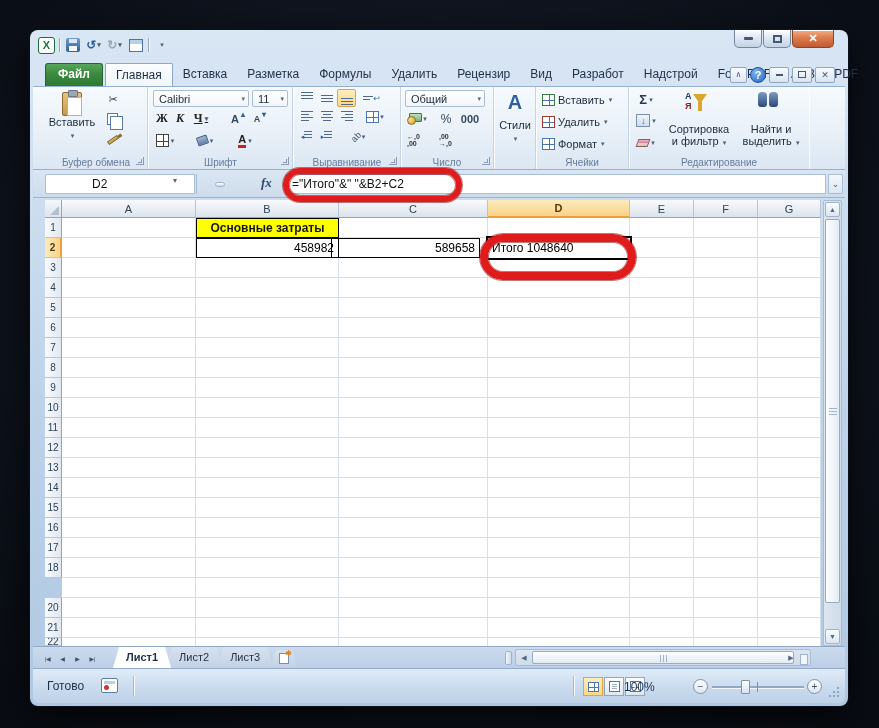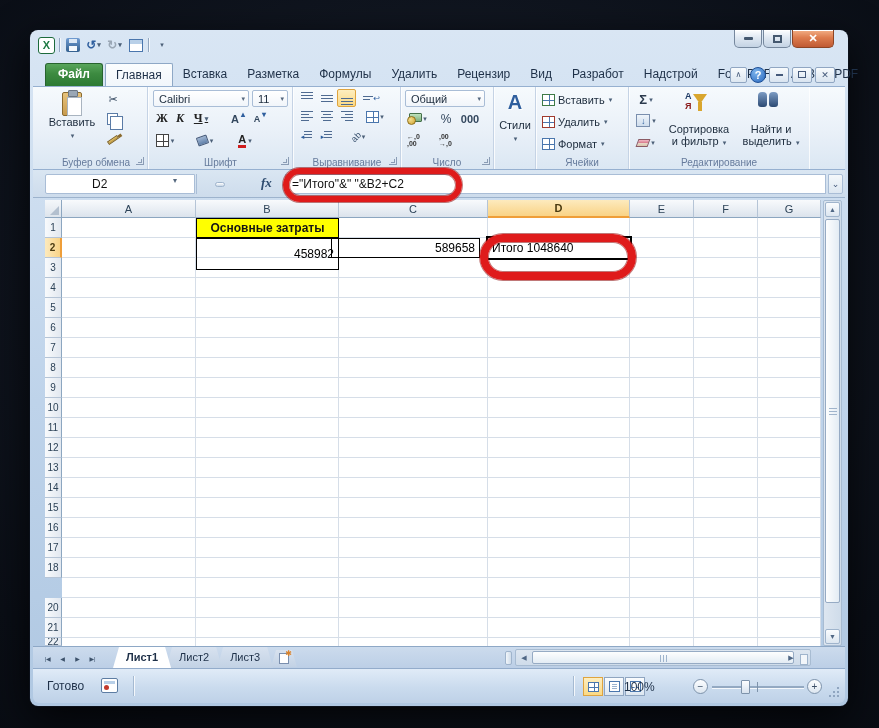--- a/index.html
+++ b/index.html
@@ -525,21 +525,21 @@
         <div class="hline" style="left: 32px; top: 487px; width: 759px; height: 1px;"></div>
         <div class="hline" style="left: 32px; top: 507px; width: 759px; height: 1px;"></div>
         <div class="hline" style="left: 32px; top: 527px; width: 759px; height: 1px;"></div>
         <div class="hline" style="left: 32px; top: 547px; width: 759px; height: 1px;"></div>
         <div class="hline" style="left: 32px; top: 567px; width: 759px; height: 1px;"></div>
         <div class="hline" style="left: 32px; top: 587px; width: 759px; height: 1px;"></div>
         <div class="hline" style="left: 32px; top: 607px; width: 759px; height: 1px;"></div>
       </div>
 
     <div class="cell ycell" style="left:166px;top:188px;width:143px;height:20px">Основные затраты</div>
-    <div class="cell bcell num" style="left:166px;top:208px;width:143px;height:32px">458982</div>
+    <div class="cell bcell num" style="left:166px;top:208px;width:143px;height:20px">458982</div>
     <div class="cell bcell num" style="left:301px;top:208px;width:149px;height:20px">589658</div>
     <div class="cell" style="left:458px;top:208px;width:142px;height:20px;background:#fff;padding-left:4px">Итого 1048640</div>
     <div class="abs sel-border"></div>
     <div class="abs handle"></div>
 
     <div class="abs vscroll">
       <span class="sbtn" style="top:1px">▲</span>
       <div class="vthumb"></div>
       <span class="sbtn" style="bottom:1px">▼</span>
     </div>

